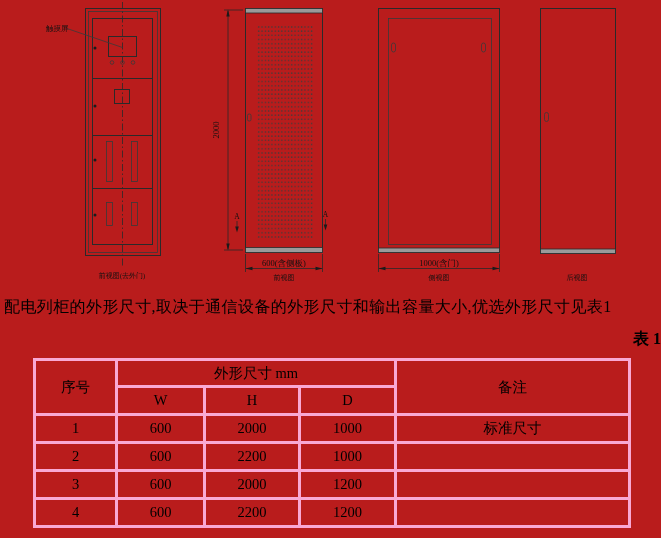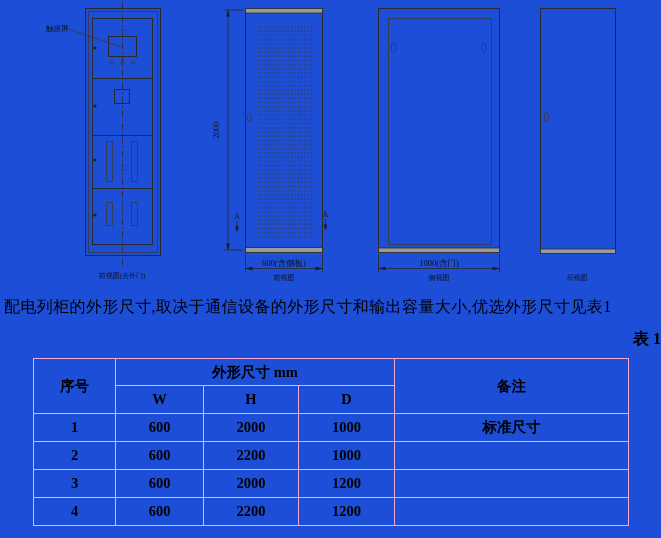--- a/index.html
+++ b/index.html
@@ -1,17 +1,17 @@
 <!DOCTYPE html>
 <html><head>
 <meta charset="utf-8">
 <style>
   html,body{margin:0;padding:0;background:#fff;}
   .page{
-    position:relative;width:661px;height:538px;background:#1d4ed8;overflow:hidden;
+    position:relative;width:661px;height:538px;background:#b91c1c;overflow:hidden;
     font-family:"Liberation Serif","DejaVu Serif",serif;color:#000;
   }
   svg.figure{position:absolute;left:0;top:0;}
   svg .ln{stroke:#2a2a2a;stroke-width:1;fill:none;}
   svg .thin{stroke:#3a3a3a;stroke-width:0.8;fill:none;}
   svg .fillgray{fill:#9a9a9a;stroke:#2a2a2a;stroke-width:0.8;}
   svg .dim{stroke:#2a2a2a;stroke-width:0.8;fill:none;}
   svg .arrow{fill:#1a1a1a;stroke:none;}
   svg text{fill:#111;font-family:"Liberation Serif","DejaVu Serif",serif;}
   .cap{font-size:7px;}
@@ -24,21 +24,21 @@
   .table-title{
     position:absolute;left:0;top:329px;width:661px;text-align:right;
     font-weight:bold;font-size:16px;
   }
   table.dims{
     position:absolute;left:33px;top:358px;width:595px;
     border-collapse:collapse;table-layout:fixed;
     font-size:14.5px;text-align:center;color:#000;
   }
   table.dims th,table.dims td{
-    border:1px solid #f9a8d4;font-weight:bold;padding:0;
+    border:3px solid #f9a8d4;font-weight:normal;padding:0;
     vertical-align:middle;overflow:hidden;white-space:nowrap;
   }
   tr.hrow1{height:27px;}
   tr.hrow2{height:28px;}
   tr.drow{height:28px;}
 </style>
 </head>
 <body>
 
 <div class="page">

